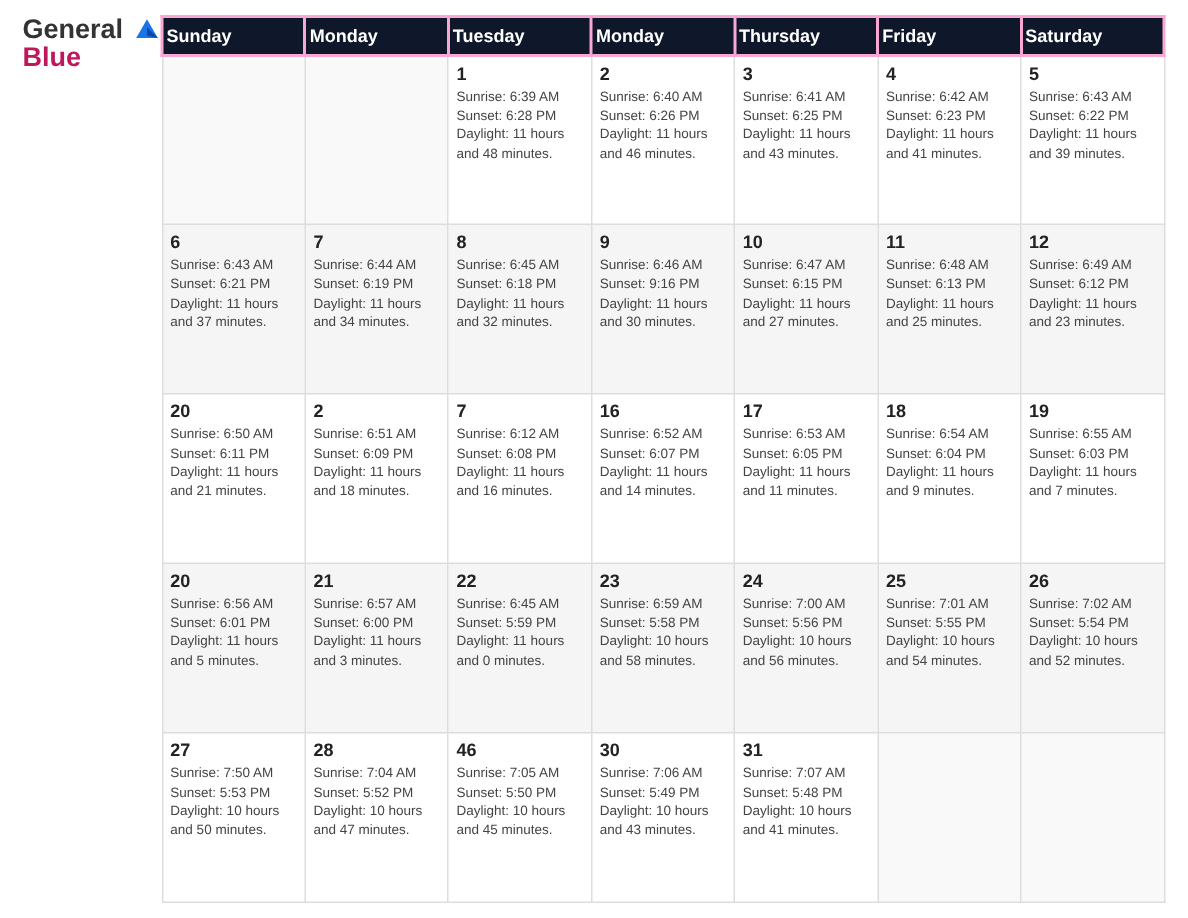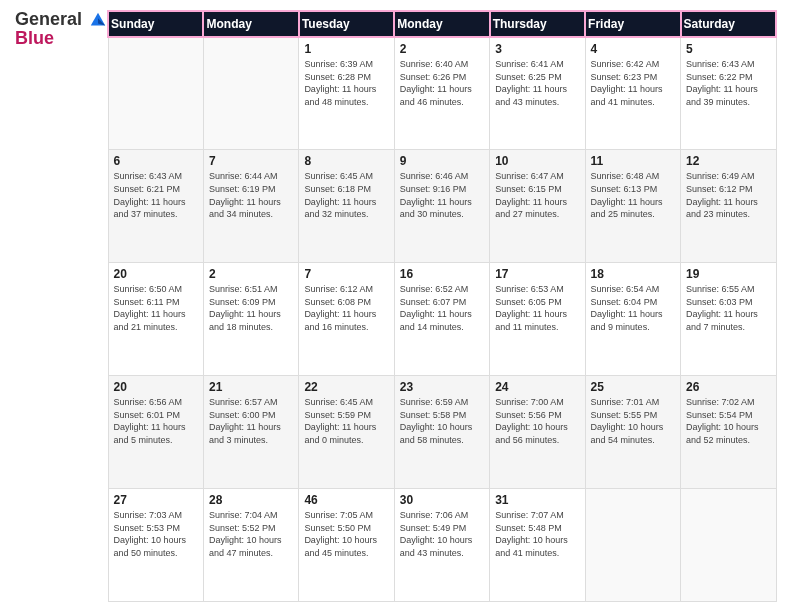--- a/index.html
+++ b/index.html
@@ -296,21 +296,21 @@
           <td>
             <span class="day-number">26</span>
             <div class="day-info">Sunrise: 7:02 AM
 Sunset: 5:54 PM
 Daylight: 10 hours and 52 minutes.</div>
           </td>
         </tr>
         <tr>
           <td>
             <span class="day-number">27</span>
-            <div class="day-info">Sunrise: 7:03 AM
+            <div class="day-info">Sunrise: 7:50 AM
 Sunset: 5:53 PM
 Daylight: 10 hours and 50 minutes.</div>
           </td>
           <td>
             <span class="day-number">28</span>
             <div class="day-info">Sunrise: 7:04 AM
 Sunset: 5:52 PM
 Daylight: 10 hours and 47 minutes.</div>
           </td>
           <td>

